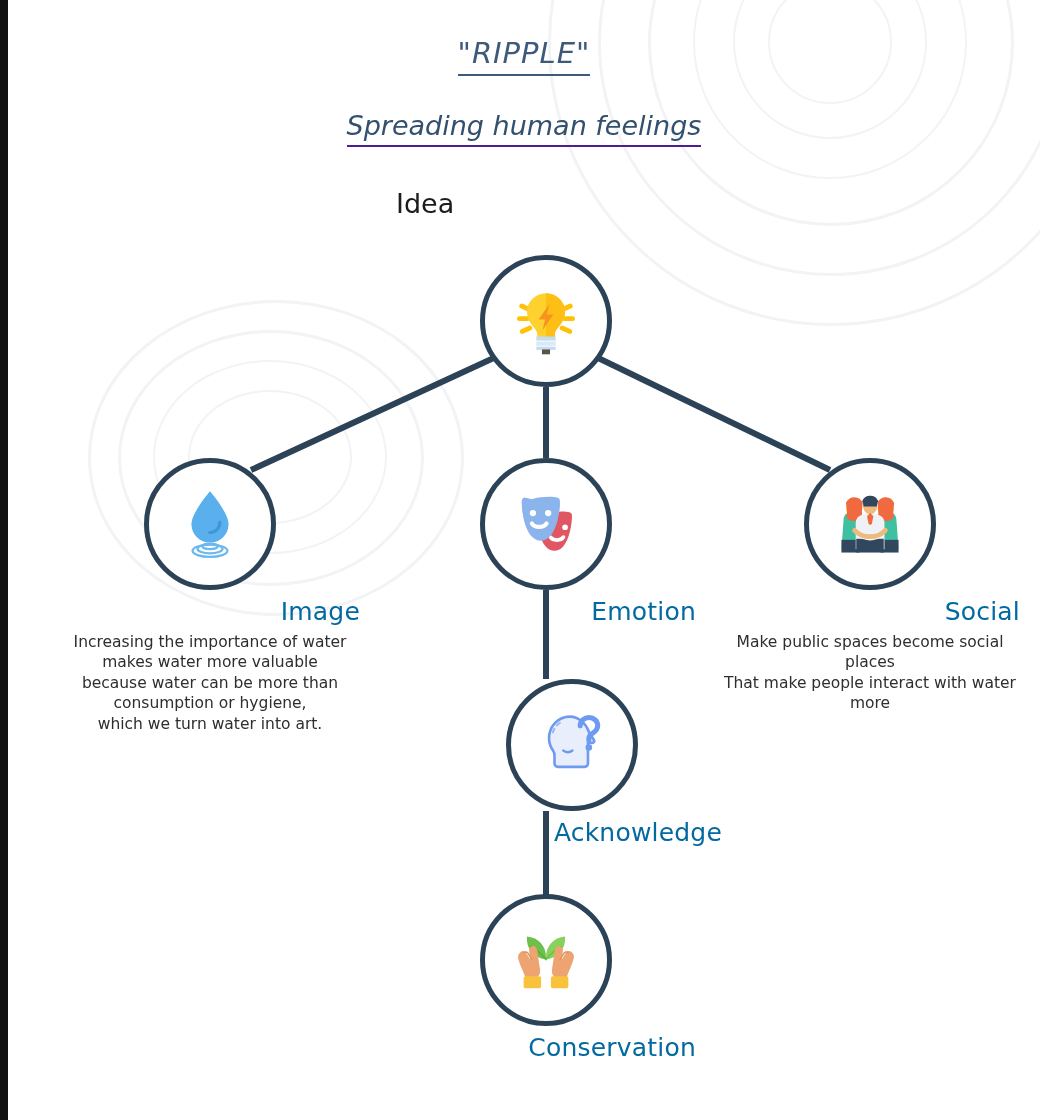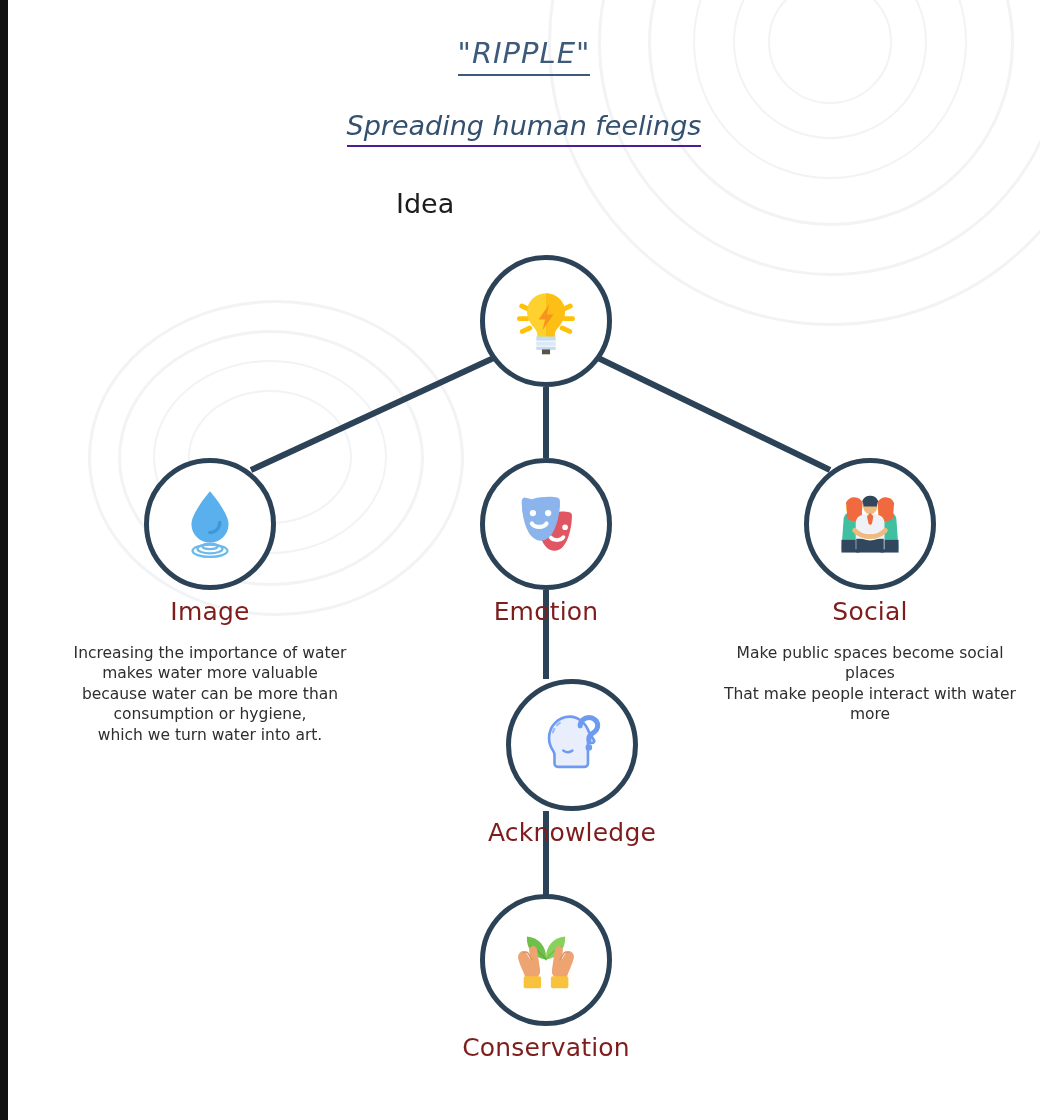--- a/index.html
+++ b/index.html
@@ -84,31 +84,32 @@
     align-items: center;
     justify-content: center;
     position: relative;
     z-index: 3;
   }
   .circle svg { display: block; }
 
   .node-label {
     margin-top: 8px;
     font-size: 25px;
-    color: #7f1d1d;
+    color: #0369a1;
     letter-spacing: 0.2px;
     line-height: 1.15;
     position: relative;
     z-index: 3;
+    text-align: right;
   }
   .node-desc {
     font-size: 15.5px;
     color: #2e2e2e;
     line-height: 1.32;
-    margin-top: 16px;
+    margin-top: 5px;
     white-space: pre-line;
     position: relative;
     z-index: 3;
   }
 
   
   #node-idea         { left: 538px; top: 255px; }
   #node-image        { left: 202px; top: 458px; }
   #node-emotion      { left: 538px; top: 458px; }
   #node-social       { left: 862px; top: 458px; }

